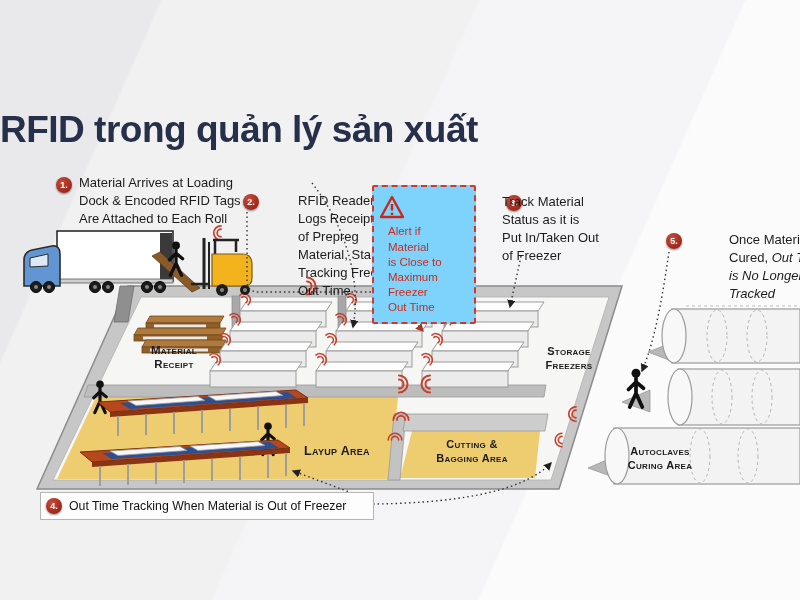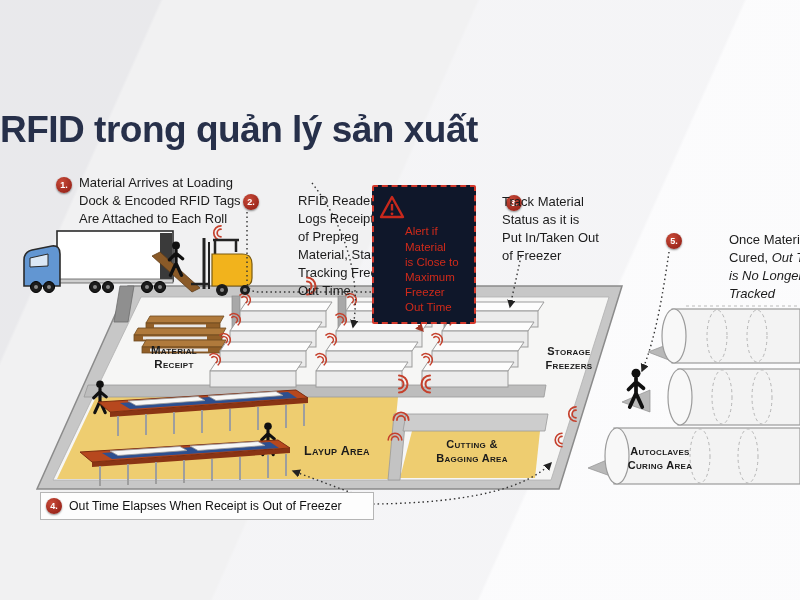--- a/index.html
+++ b/index.html
@@ -22,22 +22,22 @@
   .step{position:absolute;font-size:13px;color:#1c1c1c;line-height:1.38;white-space:pre-line;}
   .num{
     position:absolute;width:16px;height:16px;border-radius:50%;
     background:radial-gradient(circle at 35% 30%, #c84a38, #8c1a12);
     color:#fff;font-size:9px;font-weight:700;display:flex;align-items:center;
     justify-content:center;box-shadow:0 1px 2px rgba(0,0,0,.45);
   }
   .num-inline{position:static;flex:0 0 16px;}
   .alert-box{
     position:absolute;left:372px;top:185px;width:104px;box-sizing:border-box;
-    background:#0f172a;border:2px dashed #d2372a;border-radius:2px;
-    padding:7px 4px 7px 31px;color:#cf2a1a;font-size:11.5px;font-weight:400;
+    background:#7dd3fc;border:2px dashed #d2372a;border-radius:2px;
+    padding:7px 4px 7px 14px;color:#cf2a1a;font-size:11.5px;font-weight:400;
     line-height:1.32;white-space:pre-line;
   }
   .warn{position:absolute;left:5px;top:8px;width:26px;height:24px;}
   .banner4{
     position:absolute;left:40px;top:492px;width:334px;height:28px;box-sizing:border-box;
     background:#fdfdfd;border:1px solid #b5b5b5;display:flex;align-items:center;
     gap:7px;padding:0 5px;font-size:12.3px;color:#111;white-space:nowrap;
   }
 </style>
 </head>
@@ -272,14 +272,14 @@
 of Freezer</div>
 
 <div class="num" style="left:666px;top:233px;">5.</div>
 <div class="step" style="left:729px;top:231px;width:112px;"><span>Once Material is
 Cured, </span><em>Out Time
 is No Longer
 Tracked</em></div>
 
 <div class="banner4">
   <div class="num num-inline">4.</div>
-  <span>Out Time Elapses When Receipt is Out of Freezer</span>
+  <span>Out Time Tracking When Material is Out of Freezer</span>
 </div>
 
 </body></html>

